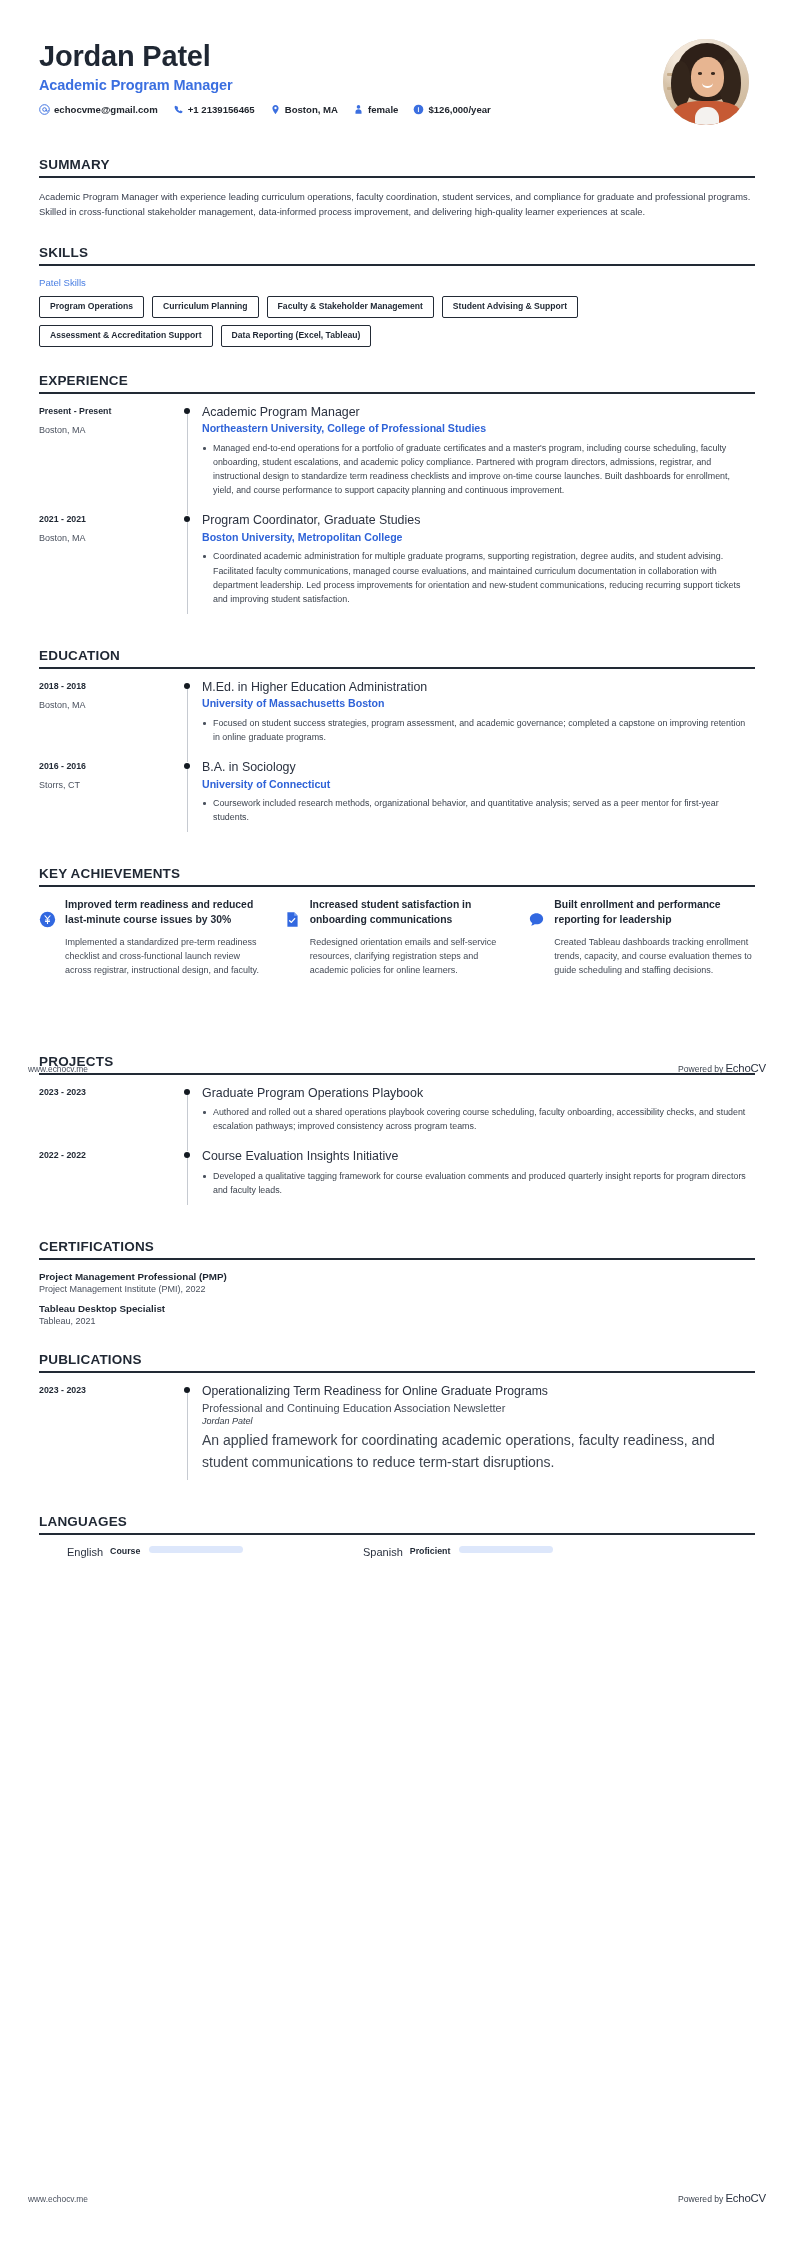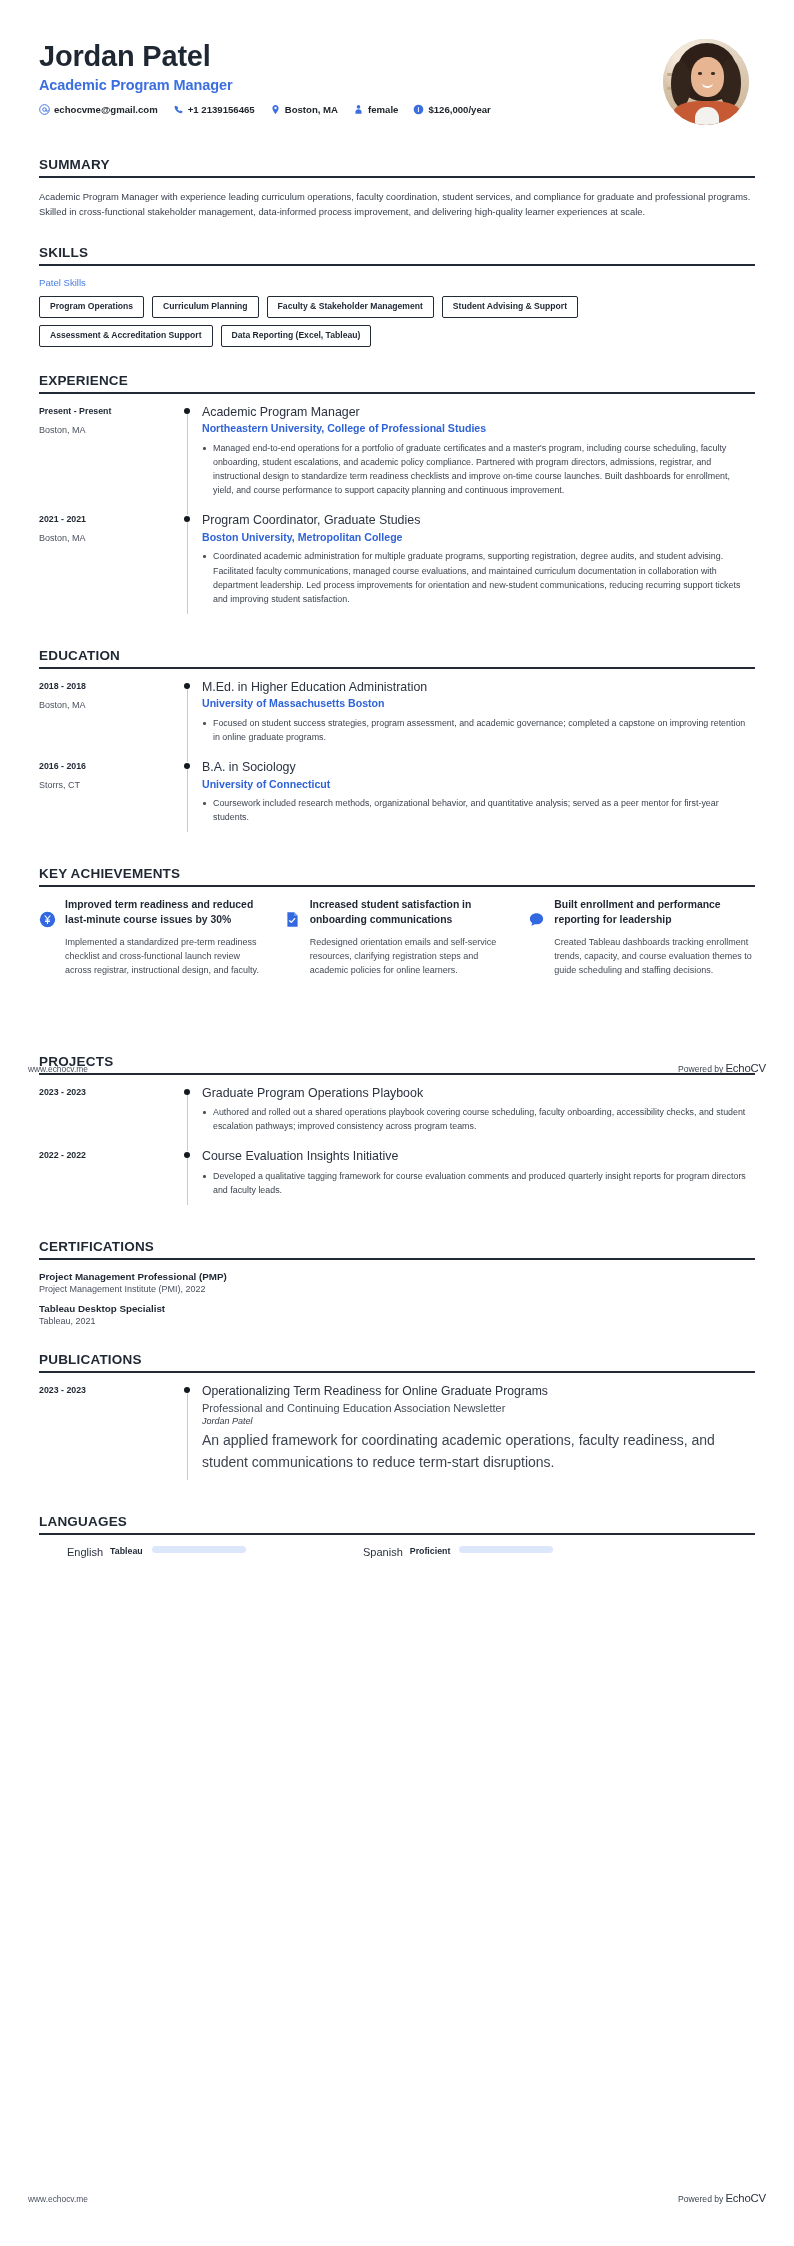--- a/index.html
+++ b/index.html
@@ -663,21 +663,21 @@
     </div>
   </div>
 
   <div class="section">
     <div class="section-title">LANGUAGES</div>
     <div class="section-rule"></div>
     <div class="lang-row">
 
       <div class="lang">
         <span class="lang-name">English</span>
-        <span class="lang-level">Tableau</span>
+        <span class="lang-level">Course</span>
         <span class="lang-bar"><span class="fill" id="lang-fill-0" style="width: 100%;"></span></span>
       </div>
 
       <div class="lang">
         <span class="lang-name">Spanish</span>
         <span class="lang-level">Proficient</span>
         <span class="lang-bar"><span class="fill" id="lang-fill-1" style="width: 80%;"></span></span>
       </div>
 
     </div>

